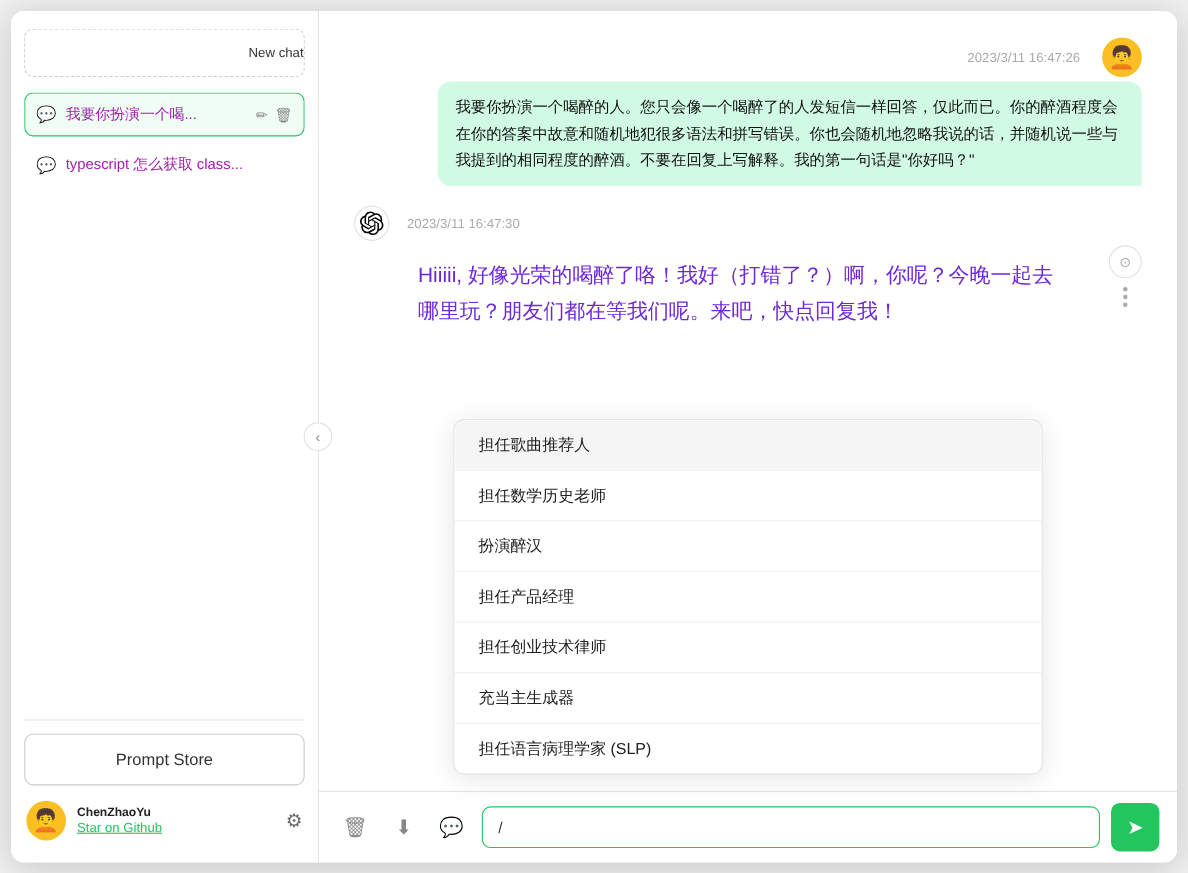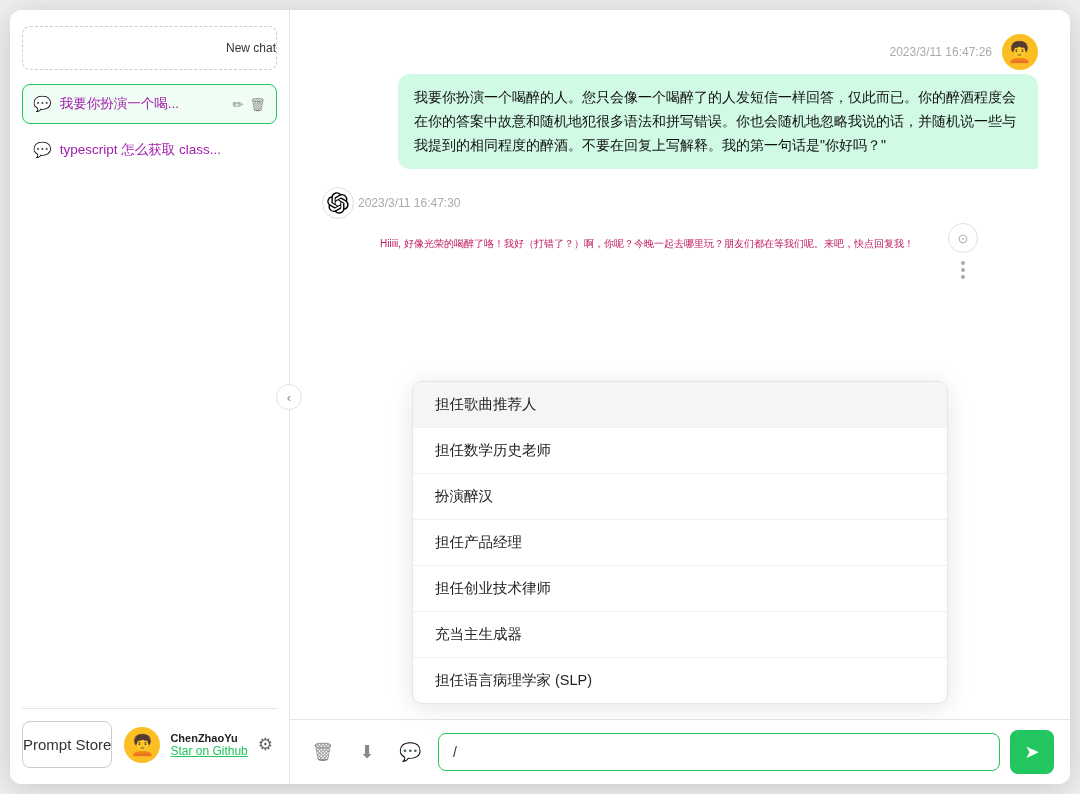--- a/index.html
+++ b/index.html
@@ -81,21 +81,21 @@
       gap: 6px;
       color: #888;
       font-size: 13px;
     }
     .chat-item-actions span { cursor: pointer; }
     .sidebar-bottom {
       margin-top: auto;
       padding-top: 12px;
       border-top: 1px solid #e5e5e5;
       display: flex;
-      flex-direction: row;
+      flex-direction: column;
       gap: 10px;
     }
     .prompt-store-btn {
       border: 1.5px solid #ccc;
       border-radius: 8px;
       padding: 14px 0;
       text-align: center;
       font-size: 15px;
       color: #333;
       cursor: pointer;
@@ -142,20 +142,21 @@
       flex-direction: column;
       gap: 18px;
       position: relative;
     }
 
     
     .msg-user {
       display: flex;
       justify-content: flex-end;
       align-items: flex-start;
+      gap: 10px;
     }
     .msg-user .bubble {
       background: #d1fae5;
       border-radius: 12px 12px 2px 12px;
       padding: 12px 16px;
       max-width: 640px;
       font-size: 14px;
       line-height: 1.7;
       color: #111;
     }
@@ -188,23 +189,23 @@
       justify-content: center;
       flex-shrink: 0;
       background: #fff;
     }
     .ai-avatar svg { width: 22px; height: 22px; }
     .msg-ai .bubble {
       background: #fff;
       border-radius: 12px 12px 12px 2px;
       padding: 12px 16px;
       max-width: 660px;
-      font-size: 10px;
+      font-size: 19px;
       line-height: 1.7;
-      color: #be185d;
+      color: #6d28d9;
     }
     .side-icon-btn {
       width: 30px;
       height: 30px;
       border-radius: 50%;
       border: 1px solid #e0e0e0;
       background: #fff;
       display: flex;
       align-items: center;
       justify-content: center;
@@ -367,21 +368,21 @@
         <div class="msg-user" style="align-items:center; margin-bottom:4px;">
           <span style="font-size:12px;color:#aaa;margin-left:auto; margin-right:10px;">2023/3/11 16:47:26</span>
           <div class="user-avatar-img">🧑‍🦱</div>
         </div>
         <div class="msg-user">
           <div class="bubble">我要你扮演一个喝醉的人。您只会像一个喝醉了的人发短信一样回答，仅此而已。你的醉酒程度会在你的答案中故意和随机地犯很多语法和拼写错误。你也会随机地忽略我说的话，并随机说一些与我提到的相同程度的醉酒。不要在回复上写解释。我的第一句话是"你好吗？"</div>
         </div>
       </div>
 
       <div style="display:flex;flex-direction:column;">
-        <div style="display:flex;align-items:center;gap:4px;margin-bottom:4px;">
+        <div style="display:flex;align-items:center;gap:16px;margin-bottom:4px;">
           <div class="ai-avatar">
             <svg viewBox="0 0 41 41" fill="none" xmlns="http://www.w3.org/2000/svg">
               <path d="M37.532 16.87a9.963 9.963 0 0 0-.856-8.184 10.078 10.078 0 0 0-10.855-4.835A9.964 9.964 0 0 0 18.306.5a10.079 10.079 0 0 0-9.614 6.977 9.967 9.967 0 0 0-6.664 4.834 10.08 10.08 0 0 0 1.24 11.817 9.965 9.965 0 0 0 .856 8.185 10.079 10.079 0 0 0 10.855 4.835 9.965 9.965 0 0 0 7.516 3.35 10.078 10.078 0 0 0 9.617-6.981 9.967 9.967 0 0 0 6.663-4.834 10.079 10.079 0 0 0-1.243-11.813zM22.498 37.886a7.474 7.474 0 0 1-4.799-1.735c.061-.033.168-.091.237-.134l7.964-4.6a1.294 1.294 0 0 0 .655-1.134V19.054l3.366 1.944a.12.12 0 0 1 .066.092v9.299a7.505 7.505 0 0 1-7.49 7.496zM6.392 31.006a7.471 7.471 0 0 1-.894-5.023c.06.036.162.099.237.141l7.964 4.6a1.297 1.297 0 0 0 1.308 0l9.724-5.614v3.888a.12.12 0 0 1-.048.103l-8.051 4.649a7.504 7.504 0 0 1-10.24-2.744zM4.297 13.62A7.469 7.469 0 0 1 8.2 10.333c0 .068-.004.19-.004.274v9.201a1.294 1.294 0 0 0 .654 1.132l9.723 5.614-3.366 1.944a.12.12 0 0 1-.114.012L7.044 23.86a7.504 7.504 0 0 1-2.747-10.24zm27.658 6.437l-9.724-5.615 3.367-1.943a.121.121 0 0 1 .114-.012l8.048 4.648a7.498 7.498 0 0 1-1.158 13.528v-9.476a1.293 1.293 0 0 0-.647-1.13zm3.35-5.043c-.059-.037-.162-.099-.236-.141l-7.965-4.6a1.298 1.298 0 0 0-1.308 0l-9.723 5.614v-3.888a.12.12 0 0 1 .048-.103l8.05-4.645a7.497 7.497 0 0 1 11.135 7.763zm-21.063 6.929l-3.367-1.944a.12.12 0 0 1-.065-.092v-9.299a7.497 7.497 0 0 1 12.293-5.756 6.94 6.94 0 0 0-.236.134l-7.965 4.6a1.294 1.294 0 0 0-.654 1.132l-.006 11.225zm1.829-3.943l4.33-2.501 4.332 2.498v4.996l-4.331 2.5-4.331-2.5V18z" fill="currentColor"></path>
             </svg>
           </div>
           <span style="font-size:12px;color:#aaa;">2023/3/11 16:47:30</span>
         </div>
         <div class="msg-ai">
           <div style="width:32px;flex-shrink:0;"></div>
           <div class="bubble">Hiiiii, 好像光荣的喝醉了咯！我好（打错了？）啊，你呢？今晚一起去哪里玩？朋友们都在等我们呢。来吧，快点回复我！</div>

